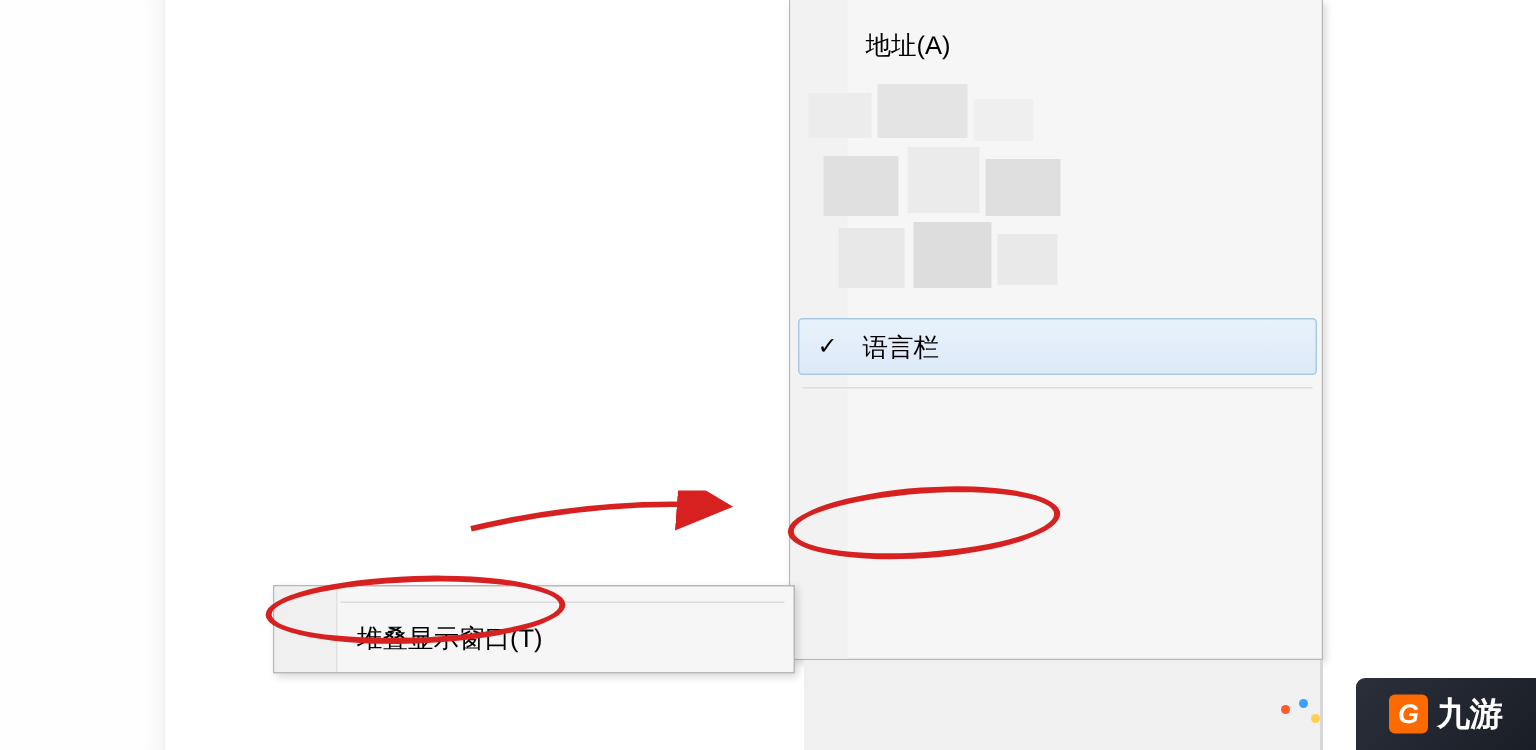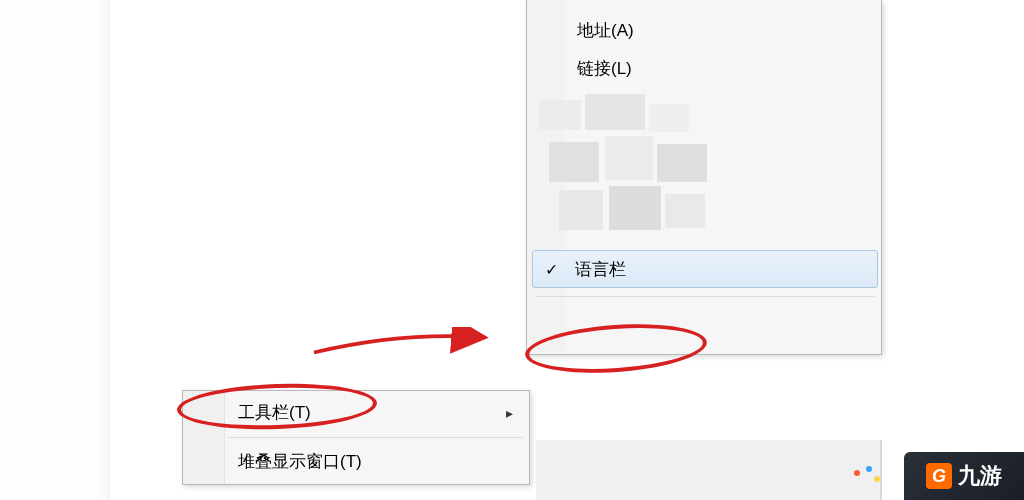--- a/index.html
+++ b/index.html
@@ -21,21 +21,21 @@
       background: #fefefe;
       border-right: 1px solid #f0f0f0;
       box-shadow: inset -18px 0 12px -12px rgba(0,0,0,0.03);
     }
     
     .submenu-panel {
       position: absolute;
       left: 526px;
       top: 0;
       width: 356px;
-      height: 355px;
+      height: 440px;
       background: #fafafa;
       border: 1px solid #b8b8b8;
       border-top: none;
       box-shadow: 2px 2px 5px rgba(0,0,0,0.15);
     }
     .submenu-inner {
       background: #f6f6f6;
       border-left: 38px solid #f2f2f2;
       height: 100%;
       padding-top: 12px;
@@ -174,23 +174,20 @@
   </style>
 </head>
 <body>
 
 <div class="left-edge"></div>
 
 <div class="submenu-panel">
   <div class="submenu-inner">
     <div class="menu-item">
       <span>地址(A)</span>
-    </div>
-    <div class="menu-item">
-      <span>链接(L)</span>
     </div>
     <div class="pixelated">
       <div class="px" style="left:0;top:6px;width:42px;height:30px;background:#ececec"></div>
       <div class="px" style="left:46px;top:0;width:60px;height:36px;background:#e4e4e4"></div>
       <div class="px" style="left:110px;top:10px;width:40px;height:28px;background:#efefef"></div>
       <div class="px" style="left:10px;top:48px;width:50px;height:40px;background:#e0e0e0"></div>
       <div class="px" style="left:66px;top:42px;width:48px;height:44px;background:#ebebeb"></div>
       <div class="px" style="left:118px;top:50px;width:50px;height:38px;background:#dedede"></div>
       <div class="px" style="left:20px;top:96px;width:44px;height:40px;background:#e7e7e7"></div>
       <div class="px" style="left:70px;top:92px;width:52px;height:44px;background:#dddddd"></div>
@@ -199,23 +196,20 @@
     <div class="menu-item highlight">
       <span class="check">✓</span>
       <span>语言栏</span>
     </div>
     <div class="sep"></div>
   </div>
 </div>
 
 <div class="main-menu">
   <div class="leftbar"></div>
-  <div class="menu-item has-sub">
-    <span>工具栏(T)</span>
-  </div>
   <div class="sep" style="margin:6px 6px 6px 44px"></div>
   <div class="menu-item">
     <span>堆叠显示窗口(T)</span>
   </div>
 </div>
 
 <div class="right-grey"></div>
 
 <div class="ellipse e1"></div>
 <div class="ellipse e2"></div>

